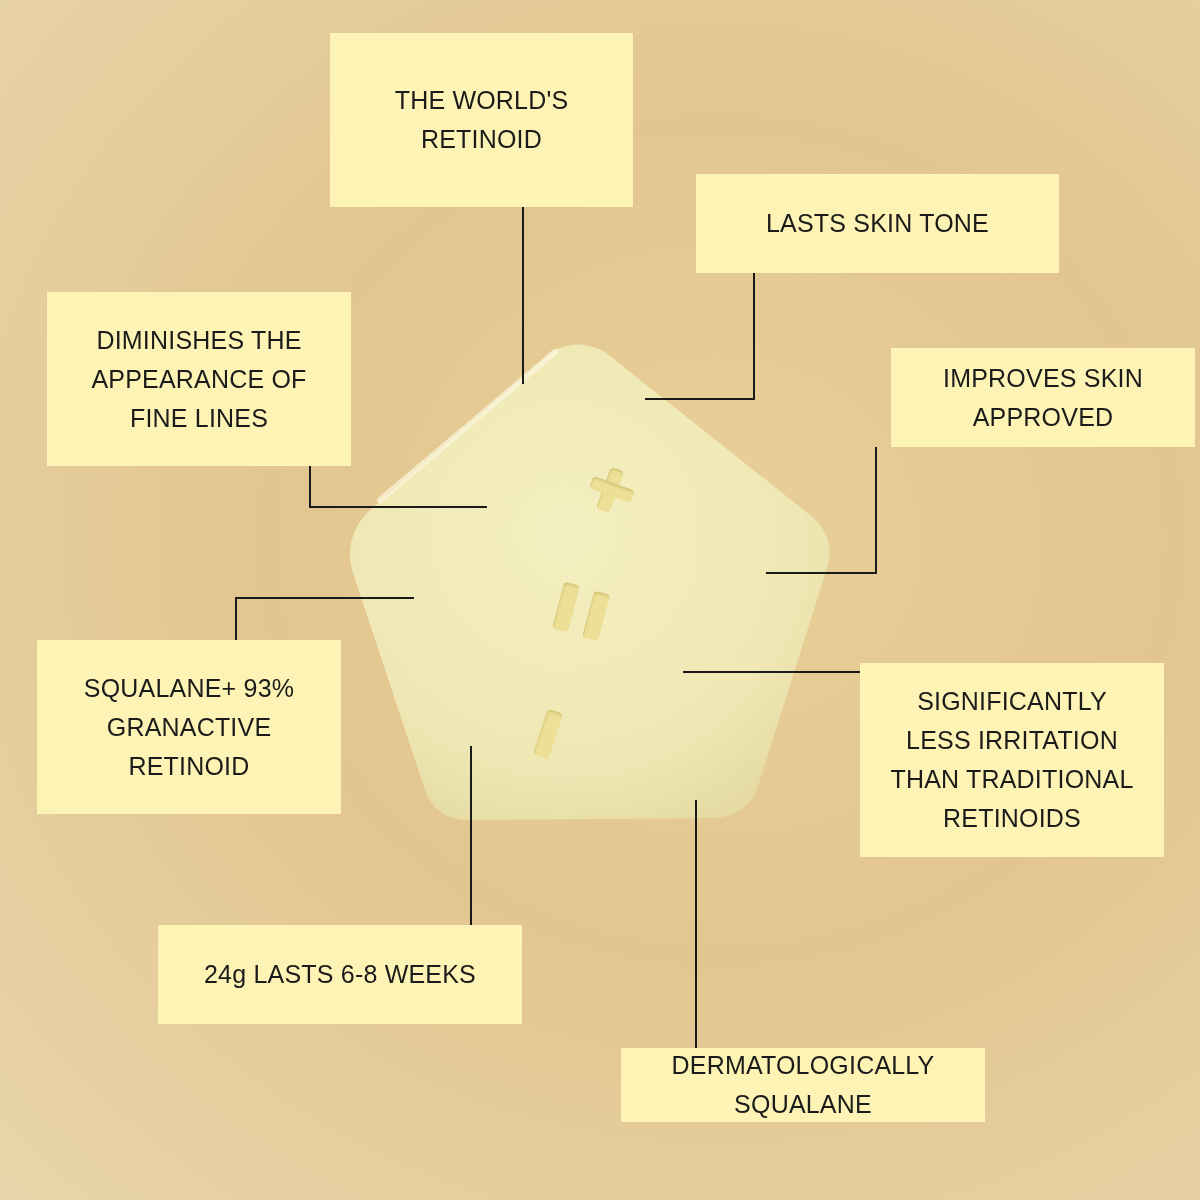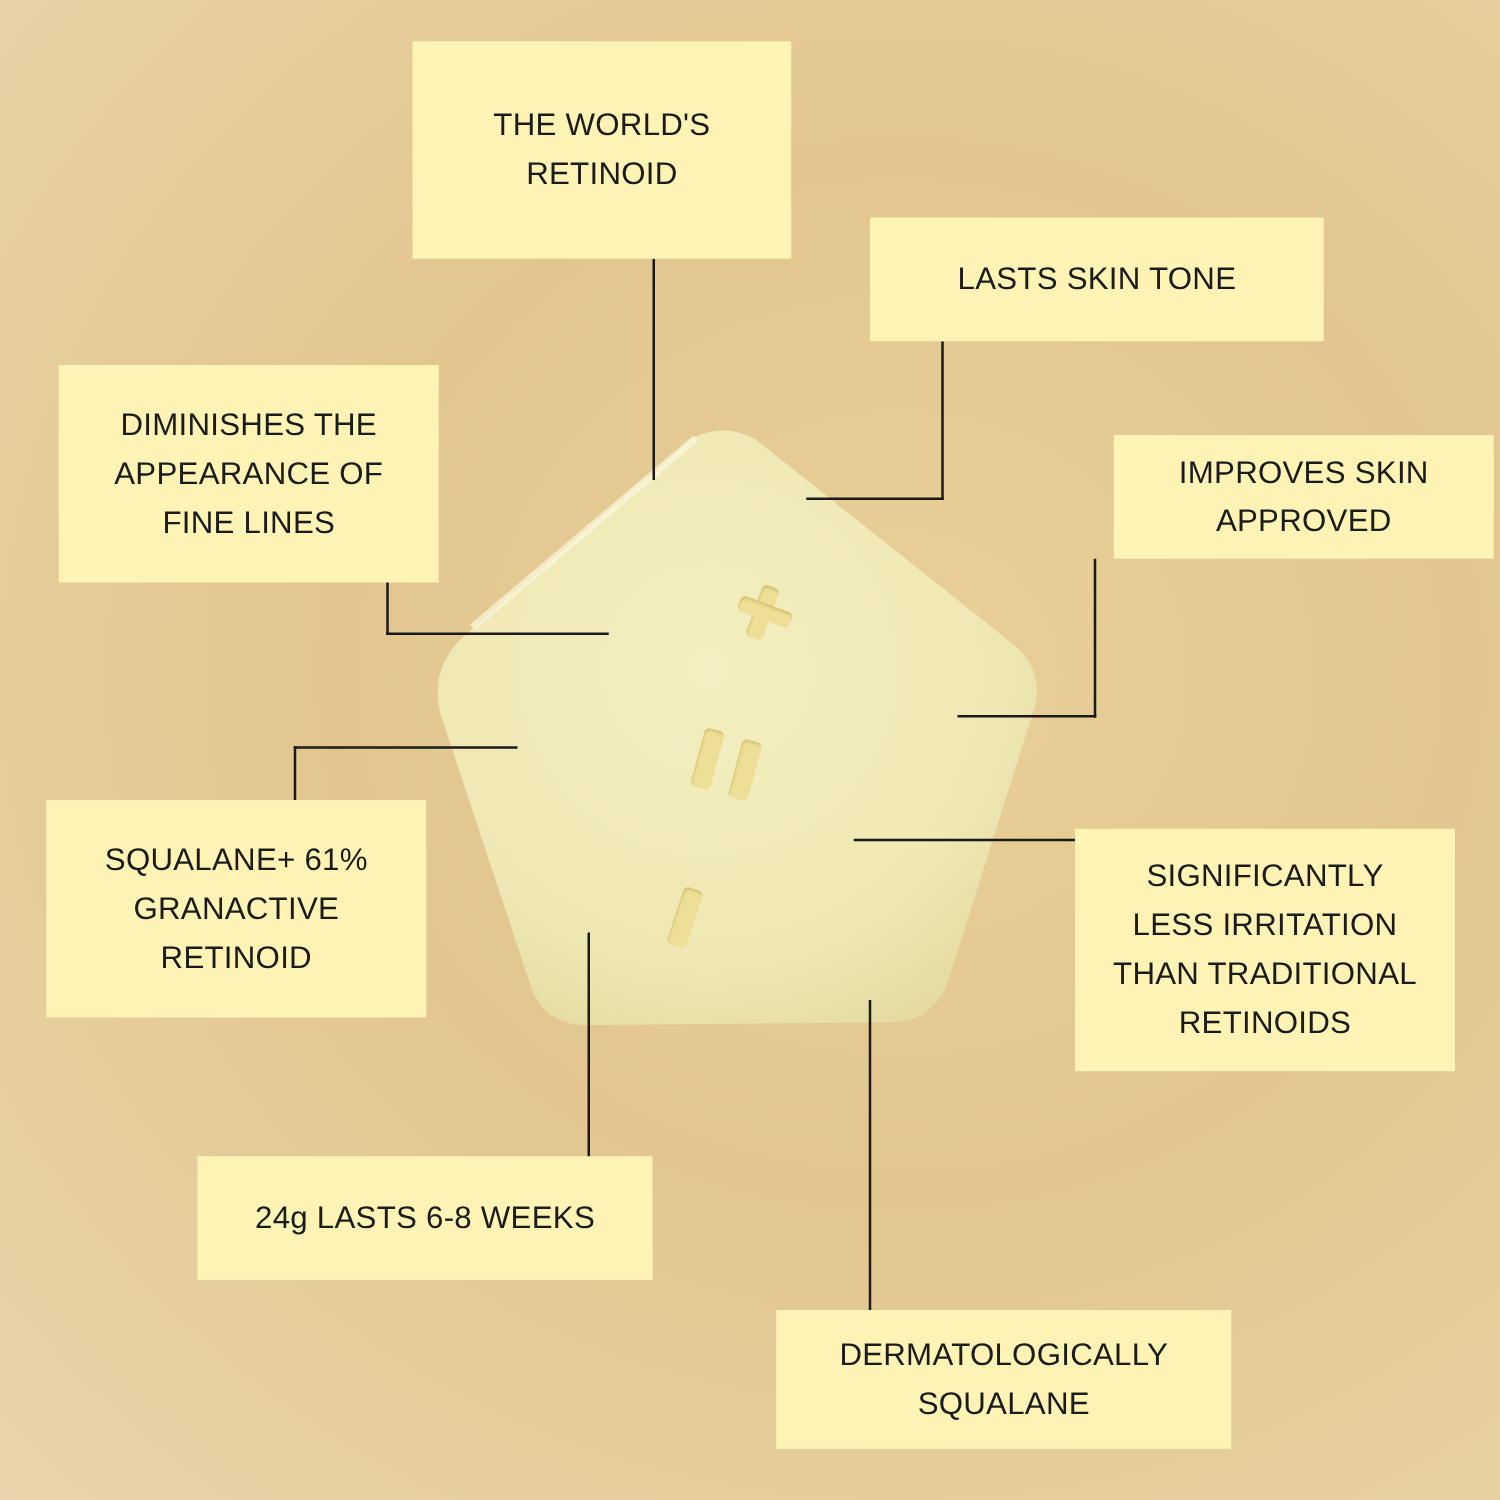--- a/index.html
+++ b/index.html
@@ -75,37 +75,37 @@
 
 <div class="label" style="left:847px;top:348px;width:304px;height:99px;margin-left:44px;">
   <div>
     <div>IMPROVES SKIN</div>
     <div>APPROVED</div>
   </div>
 </div>
 
 <div class="label" style="left:37px;top:640px;width:304px;height:174px;">
   <div>
-    <div>SQUALANE+ 61%</div>
+    <div>SQUALANE+ 93%</div>
     <div>GRANACTIVE</div>
     <div>RETINOID</div>
   </div>
 </div>
 
 <div class="label" style="left:860px;top:647px;width:304px;height:194px;margin-top:16px;">
   <div>
     <div>SIGNIFICANTLY</div>
     <div>LESS IRRITATION</div>
     <div>THAN TRADITIONAL</div>
     <div>RETINOIDS</div>
   </div>
 </div>
 
 <div class="label" style="left:158px;top:925px;width:364px;height:99px;">
   <div>24g LASTS 6-8 WEEKS</div>
 </div>
 
-<div class="label" style="left:621px;top:1048px;width:364px;height:111px;">
+<div class="label" style="left:621px;top:1048px;width:364px;height:74px;">
   <div>
     <div>DERMATOLOGICALLY</div>
     <div>SQUALANE</div>
   </div>
 </div>
 
 </body></html>

